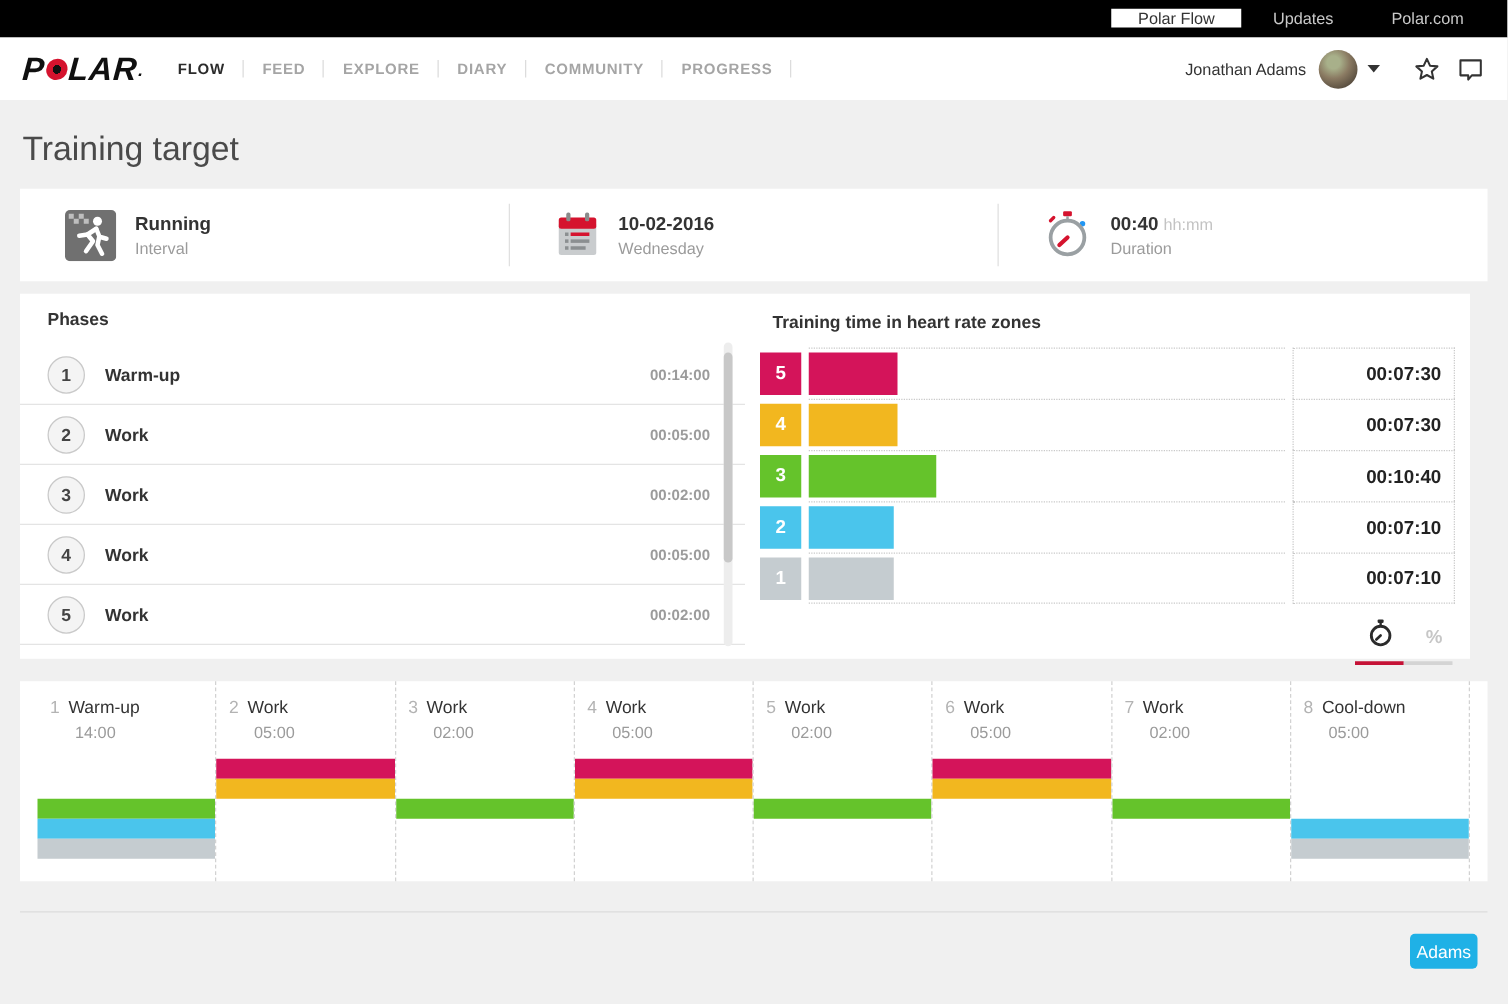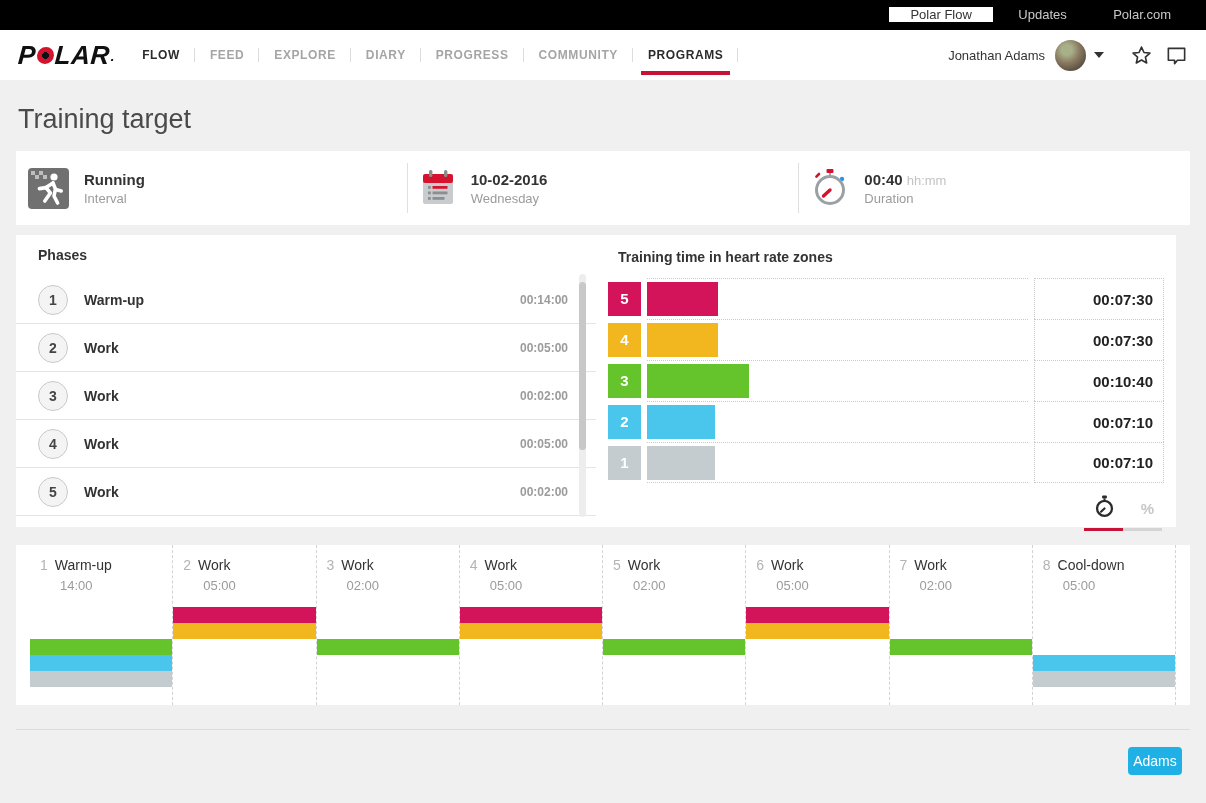--- a/index.html
+++ b/index.html
@@ -31,21 +31,21 @@
   .avatar { width:31px; height:31px; border-radius:50%; cursor:pointer;
             background:radial-gradient(circle at 38% 32%, #a8b08a 0 18%, #8a7a62 45%, #4d4337 85%); }
   .caret { width:0; height:0; border-left:5px solid transparent; border-right:5px solid transparent;
            border-top:6px solid #333; margin:0 14px 0 8px; cursor:pointer; }
   .icon-btn { margin-left:12px; cursor:pointer; display:flex; align-items:center; }
   
   .main { padding:0 16px; }
   .page-title { font-size:27px; font-weight:400; color:#4a4a4a; margin:24px 0 16px 2px; }
   
   .summary { background:#fff; height:74px; display:flex; margin-bottom:10px; }
-  .sum-sec { flex:1; display:flex; align-items:center; padding-left:12px; }
+  .sum-sec { flex:1; display:flex; align-items:center; padding-left:36px; }
   .sum-div { width:1px; background:#e0e0e0; margin:12px 0; }
   .sum-icon { margin-right:15px; display:flex; }
   .sum-line1 { font-size:15px; font-weight:bold; color:#333; }
   .sum-line1 .unit { font-size:13px; font-weight:400; color:#c3c3c3; margin-left:4px; }
   .sum-line2 { font-size:13px; color:#9b9b9b; margin-top:3px; }
   
   .panels { display:flex; margin-bottom:18px; }
   .panel { background:#fff; width:580px; height:292px; position:relative; }
   .panel-title { font-size:14px; font-weight:bold; color:#333; }
   .phases-panel { padding-top:12px; }
@@ -123,25 +123,24 @@
   <ul class="nav-list">
 
       <li class="nav-item" data-active="true" data-underline="false">FLOW</li>
 
       <li class="nav-item" data-active="false" data-underline="false">FEED</li>
 
       <li class="nav-item" data-active="false" data-underline="false">EXPLORE</li>
 
       <li class="nav-item" data-active="false" data-underline="false">DIARY</li>
 
+      <li class="nav-item" data-active="false" data-underline="false">COMMUNITY</li>
+
       <li class="nav-item" data-active="false" data-underline="false">PROGRESS</li>
 
-      <li class="nav-item" data-active="false" data-underline="false">COMMUNITY</li>
-
-      <li class="nav-item" data-active="true" data-underline="true">PROGRAMS</li>
     </ul>
   <div class="nav-right">
     <span class="user-name">Jonathan Adams</span>
     <span class="avatar"></span>
     <span class="caret"></span>
     <span class="icon-btn">
       <svg width="23" height="23" viewBox="0 0 24 24">
           <path d="M12 3.2l2.6 5.7 6.2.6-4.7 4.2 1.3 6.1L12 16.7l-5.4 3.1 1.3-6.1-4.7-4.2 6.2-.6z" fill="none" stroke="#333" stroke-width="1.7" stroke-linejoin="round"></path>
         </svg>
     </span>

